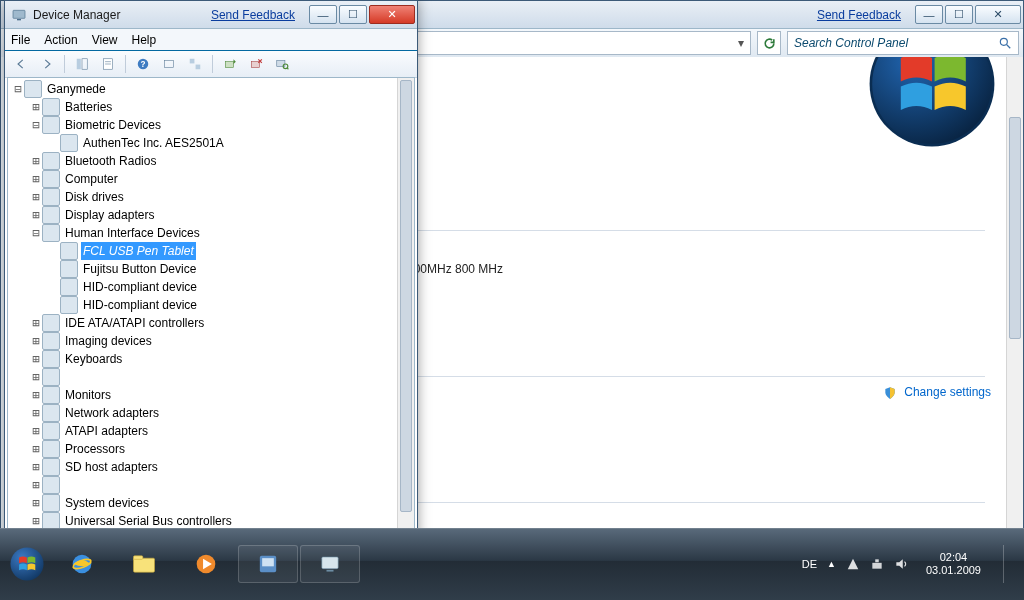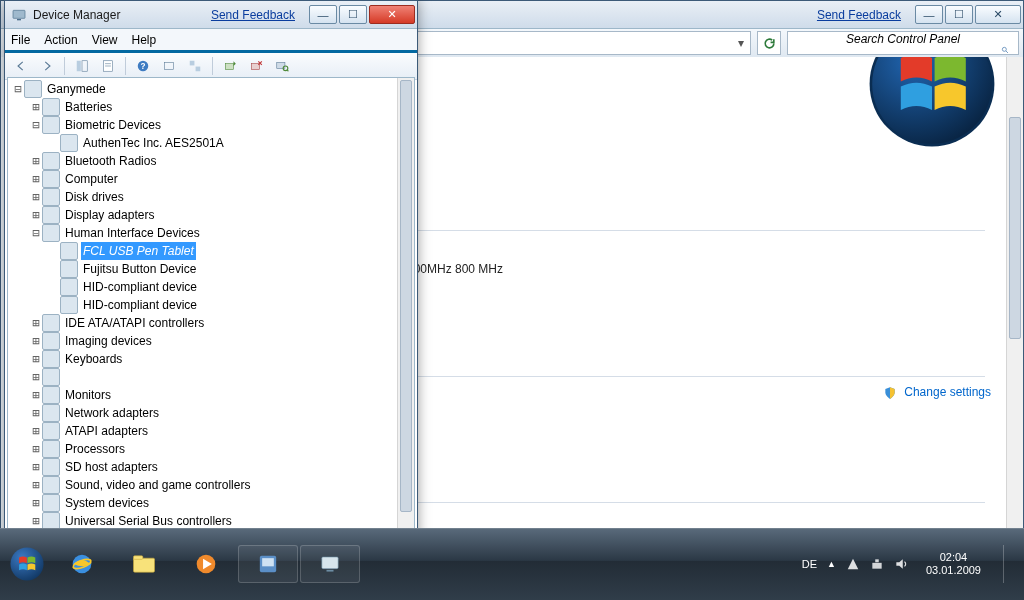--- a/index.html
+++ b/index.html
@@ -7,42 +7,42 @@
   .win{position:absolute;background:#fff;border:1px solid #3c5a78;box-shadow:0 0 12px rgba(0,0,0,.4);}
   .titlebar{height:27px;display:flex;align-items:center;background:linear-gradient(#e9eff6,#cfdcea);border-bottom:1px solid #9db7c9;padding:0 0 0 6px;gap:6px;}
   .titlebar .title{font-weight:400;color:#1a1a1a;flex:0 0 auto;}
   .titlebar .icon{width:16px;height:16px;}
   .send{color:#0a3d9e;text-decoration:underline;margin-left:auto;margin-right:8px;cursor:pointer;}
   .wctrls{display:flex;gap:2px;margin-right:2px;}
   .wbtn{width:26px;height:17px;border:1px solid #6a8aa4;border-radius:2px;background:linear-gradient(#f9fcff,#d5e3f0);display:flex;align-items:center;justify-content:center;font-size:11px;color:#2b4a66;cursor:pointer;}
   .wbtn.close{background:linear-gradient(#f08276,#d53a26);color:#fff;border-color:#9c2c1f;width:44px;}
   .wbtn.max{width:26px;}
   
-  .menubar{height:21px;background:#f3f7fb;border-bottom:3px solid #0369a1;display:flex;align-items:center;padding:0 6px;gap:14px;}
+  .menubar{height:21px;background:#f3f7fb;border-bottom:1px solid #0369a1;display:flex;align-items:center;padding:0 6px;gap:14px;}
   .menubar span{cursor:default;}
   
   .toolbar{height:26px;background:linear-gradient(#fafcfe,#e7eef6);border-bottom:1px solid #c6d2de;display:flex;align-items:center;padding:0 4px;gap:2px;}
   .tbtn{width:22px;height:22px;display:flex;align-items:center;justify-content:center;border:1px solid transparent;border-radius:2px;cursor:pointer;}
   .tsep{width:1px;height:18px;background:#c0ccda;margin:0 3px;}
   
   .tree-wrap{position:absolute;left:2px;right:2px;top:76px;bottom:2px;border:1px solid #9db7c9;background:#fff;overflow:hidden;}
   .tree{position:absolute;inset:0 16px 0 0;overflow:hidden;padding:2px 0 2px 4px;}
   .vscroll{position:absolute;top:0;right:0;bottom:0;width:16px;background:#f0f0f0;border-left:1px solid #d5d5d5;}
   .vscroll .thumb{position:absolute;left:2px;right:2px;background:#cdd7e2;border:1px solid #a6b6c7;border-radius:2px;}
   .node{white-space:nowrap;line-height:18px;display:flex;align-items:center;}
   .twist{width:12px;text-align:center;color:#646464;cursor:pointer;font-family:monospace;}
   .nicon{width:16px;height:16px;margin:0 3px 0 0;display:inline-block;background:#dbe6ef;border:1px solid #9cb2c3;border-radius:2px;}
   .nlabel{padding:0 2px;}
   .nlabel.sel{background:#3399ff;color:#fff;font-style:italic;}
   
   .addrbar{height:28px;background:linear-gradient(#f4f8fc,#dfe8f1);border-bottom:1px solid #bccad8;display:flex;align-items:center;padding:0 4px;gap:6px;}
   .breadcrumb{flex:1;height:22px;border:1px solid #a7b8c8;background:#fff;display:flex;align-items:center;padding:0 6px;gap:4px;color:#1a1a1a;}
   .breadcrumb .sep{color:#666;}
   .refresh{width:22px;height:22px;border:1px solid #a7b8c8;background:#fff;display:flex;align-items:center;justify-content:center;color:#2d6b2d;cursor:pointer;}
-  .search{width:218px;height:22px;border:1px solid #a7b8c8;background:#fff;display:flex;align-items:center;padding:0 6px;color:#000000;font-style:italic;flex-direction:column;}
+  .search{width:218px;height:22px;border:1px solid #a7b8c8;background:#fff;display:flex;align-items:center;padding:0 6px;color:#0c4a6e;font-style:italic;}
   .search svg{margin-left:auto;}
   .cp-body{position:absolute;left:0;right:0;top:56px;bottom:0;overflow:hidden;}
   .cp-side{position:absolute;left:0;top:0;bottom:0;width:20px;background:#eaf2f8;}
   .cp-main{position:absolute;left:20px;right:16px;top:0;bottom:0;background:#fff;padding:8px 22px 8px 12px;overflow:hidden;}
   .cp-main .copyright{color:#222;}
   .link{color:#0066cc;cursor:pointer;}
   .group-hdr{color:#003399;font-size:13px;margin-top:18px;padding-bottom:2px;}
   .hline{height:1px;background:#d5dde7;margin:2px 0 8px;}
   .row{display:flex;line-height:20px;}
   .row .k{width:150px;color:#222;}
@@ -393,21 +393,20 @@
           <span class="nlabel">Processors</span>
         </div>
         <div class="node" style="padding-left: 18px;">
           <span class="twist">⊞</span>
           <span class="nicon"></span>
           <span class="nlabel">SD host adapters</span>
         </div>
         <div class="node" style="padding-left: 18px;">
           <span class="twist">⊞</span>
           <span class="nicon"></span>
-          <span class="nlabel">Sound, video and game controllers</span>
         </div>
         <div class="node" style="padding-left: 18px;">
           <span class="twist">⊞</span>
           <span class="nicon"></span>
           <span class="nlabel">System devices</span>
         </div>
         <div class="node" style="padding-left: 18px;">
           <span class="twist">⊞</span>
           <span class="nicon"></span>
           <span class="nlabel">Universal Serial Bus controllers</span>

